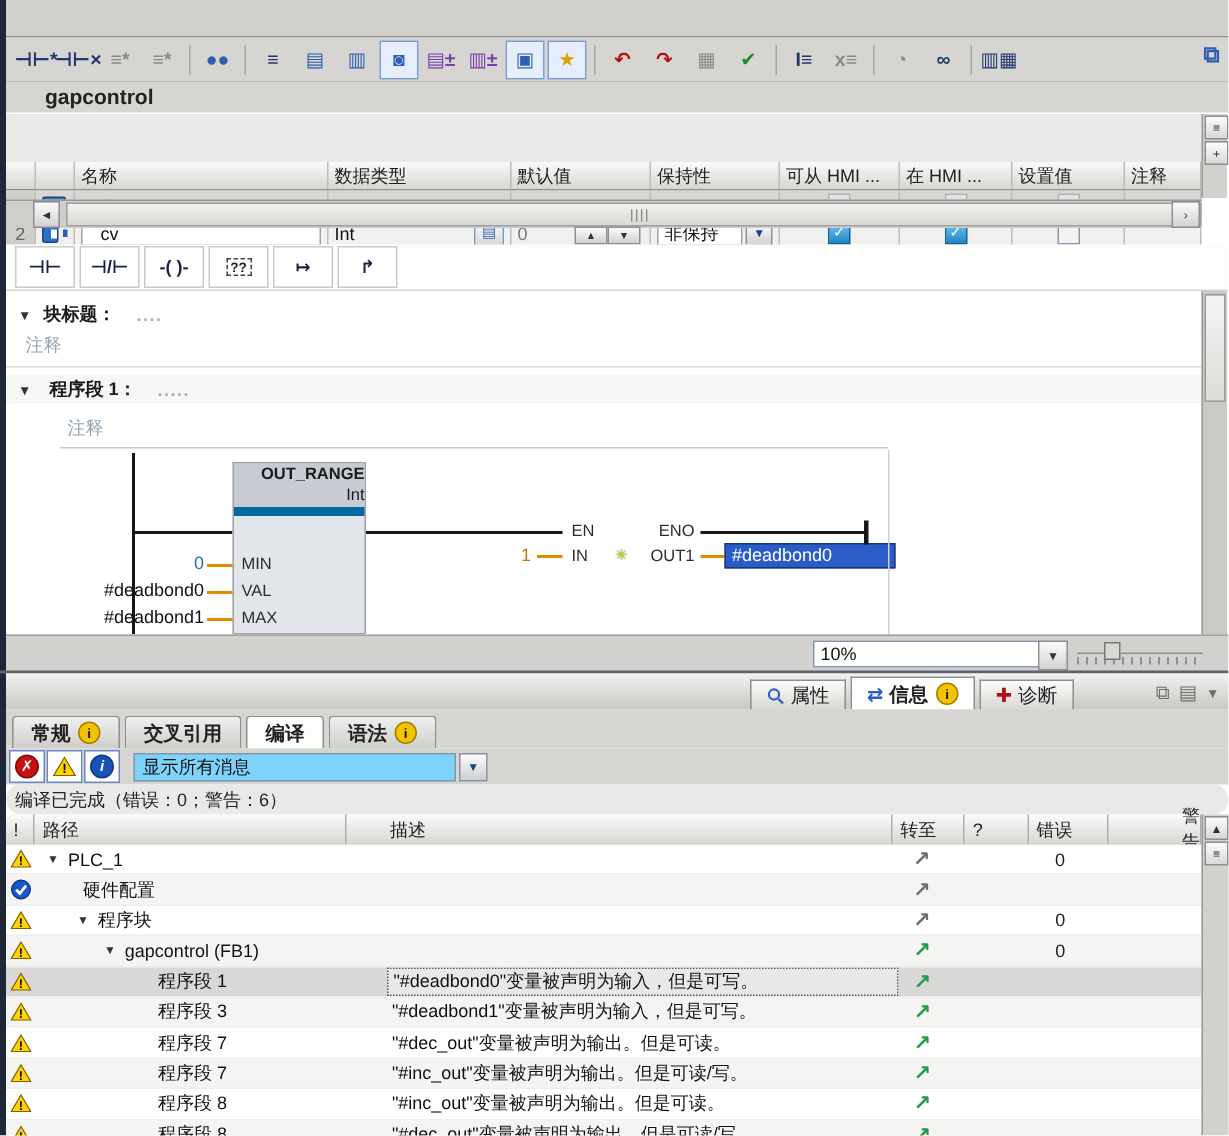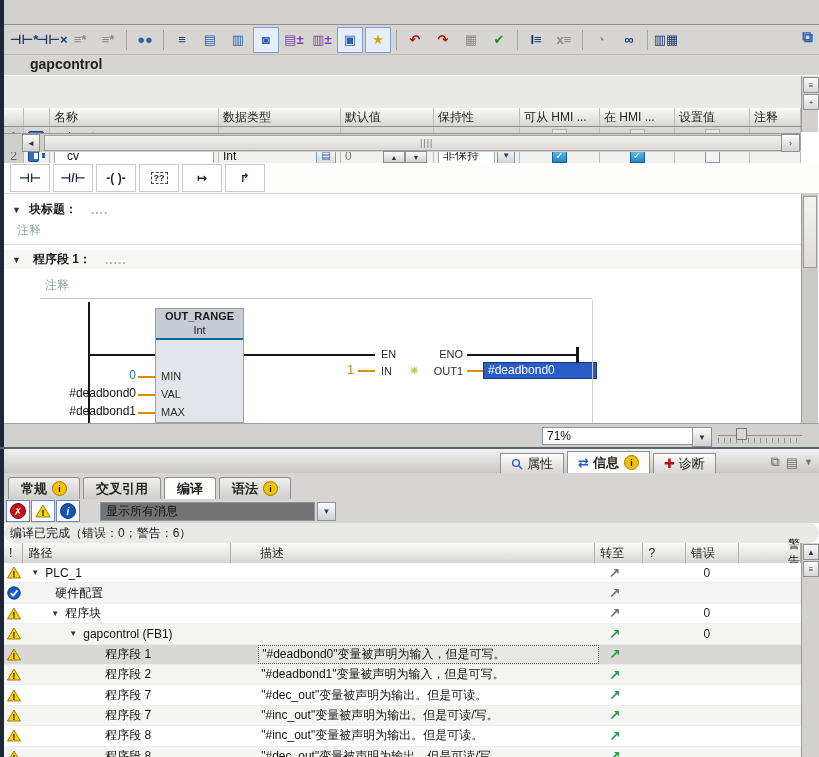--- a/index.html
+++ b/index.html
@@ -79,21 +79,21 @@
   .band{position:absolute;left:0;right:0;height:19px;display:flex;align-items:center;}
   .band .tri{margin:0 8px 0 8px;}
   .bold{font-weight:bold;color:#1a1a1a;}
   .dots{color:#adadad;margin-left:14px;font-weight:bold;letter-spacing:1px;}
   .cmt{position:absolute;color:#93a6b2;font-size:12px;}
   .sepl{position:absolute;height:1px;background:#dcdcdc;}
   .wire{position:absolute;height:2px;background:#161616;}
   .vwire{position:absolute;width:2px;background:#161616;}
   .stub{position:absolute;height:2px;background:#e08c00;}
   .blk{position:absolute;border:1px solid #9ba1ab;box-sizing:border-box;background:#e2e5ea;}
-  .bhead{background:#c7cbd3;border-bottom:2px solid #0369a1;text-align:center;font-size:11px;line-height:14px;color:#1a1a1a;}
+  .bhead{background:#c7cbd3;border-bottom:6px solid #0369a1;text-align:right;font-size:11px;line-height:14px;color:#1a1a1a;}
   .pin{position:absolute;font-size:11px;color:#2c2c2c;}
   .pv{position:absolute;font-size:12px;text-align:right;}
   .v-num{color:#2277a0;}
   .v-one{color:#c07818;}
   .operand{position:absolute;background:#2a5cc8;border:1px solid #16367e;color:#fff;font-size:12px;
            height:15px;line-height:15px;padding-left:4px;box-sizing:content-box;}
   .star{position:absolute;font-size:10px;color:#c9d41c;text-shadow:0 0 1px #666;font-weight:bold;}
   .term{position:absolute;width:3px;height:16px;background:#161616;}
   .pagev{position:absolute;width:1px;background:#cfcfcf;}
   .ed-vscroll{left:801px;top:194px;width:16px;height:229px;background:#cac9c5;border-left:1px solid #9a9a9a;}
@@ -122,21 +122,21 @@
   .stab{height:21px;margin-right:3px;padding:0 12px;display:flex;align-items:center;border:1px solid #8f8f8f;border-bottom:none;
         border-radius:3px 3px 0 0;background:linear-gradient(#efefee,#cfcecb);font-size:13px;font-weight:bold;color:#222;}
   .stab.active{background:#fdfdfc;}
   .filterrow{left:4px;top:499px;width:815px;height:24px;background:#d6d5d1;display:flex;align-items:center;padding-left:2px;box-sizing:border-box;}
   .fbtn{width:22px;height:20px;margin-right:1px;background:#fdfdfd;border:1px solid #6d88c0;
         display:inline-flex;align-items:center;justify-content:center;}
   .cir{display:inline-flex;width:14px;height:14px;border-radius:50%;align-items:center;justify-content:center;
        color:#fff;font-size:10px;font-weight:bold;}
   .cir.red{background:#c41212;border:1px solid #7c0808;}
   .cir.blue{background:#1553b5;border:1px solid #0c3a80;font-style:italic;}
-  .fcombo{margin-left:19px;width:208px;height:17px;background:#737373;border:1px solid #8694a8;display:flex;align-items:center;padding-left:5px;}
+  .fcombo{margin-left:8px;width:208px;height:17px;background:#7dd3fc;border:1px solid #8694a8;display:flex;align-items:center;padding-left:5px;}
   .statusrow{left:4px;top:523px;width:815px;height:20px;display:flex;align-items:center;padding-left:6px;box-sizing:border-box;background:#e9e9e8;color:#222;border-radius:10px;}
   
   .msghead{left:4px;top:543px;width:797px;height:20px;display:flex;background:linear-gradient(#fafafa,#d7d6d2);border-bottom:1px solid #9a9a9a;}
   .mh{box-sizing:border-box;border-right:1px solid #aeaeab;display:flex;align-items:center;padding-left:5px;color:#222;}
   .m0{width:20px;}
   .m1{width:216px;}
   .m2{width:354px;margin-left:24px;}
   .m3{width:50px;}
   .m4{width:44px;}
   .m5{width:55px;}
@@ -387,21 +387,21 @@
     <span class="operand" style="left:479px;top:168px;width:108px">#deadbond0</span>
     <div class="wire" style="left:463px;top:160px;width:111px"></div>
     <div class="term" style="left:572px;top:153px"></div>
     <div class="pagev" style="left:588px;top:106px;height:123px"></div>
   </div>
   <div class="abs ed-vscroll">
       <div class="edthumb"></div>
     </div>
 
   <div class="abs edbottom">
-    <span class="zoombox">71%</span>
+    <span class="zoombox">10%</span>
     <span class="sbtn zbtn">▼</span>
     <span class="slider">
       <span class="sl-line"></span>
       <span class="sl-ticks"></span>
       <span class="sl-thumb"></span>
     </span>
   </div>
 
   <div class="abs divider2"></div>
 
@@ -583,21 +583,21 @@
       <span class="mc m6"></span>
     </div>
     <div class="mrow">
       <span class="mc m0" style="justify-content:center">
           <svg width="14" height="13">
             <polygon points="7,1 13.5,12 0.5,12" fill="#ffd400" stroke="#806000" stroke-width="0.8"></polygon>
             <text x="7" y="10.8" text-anchor="middle" font-size="8.5" font-weight="bold" fill="#000">!</text>
           </svg>
         </span>
       <span class="mc m1" style="padding-left:82px">
-          <span>程序段 2</span>
+          <span>程序段 3</span>
         </span>
       <span class="mc m2">
           <span class="descspan">"#deadbond1"变量被声明为输入，但是可写。</span>
         </span>
       <span class="mc m3">
           <span class="ga green">↗</span>
         </span>
       <span class="mc m4"></span>
       <span class="mc m5"></span>
       <span class="mc m6"></span>

